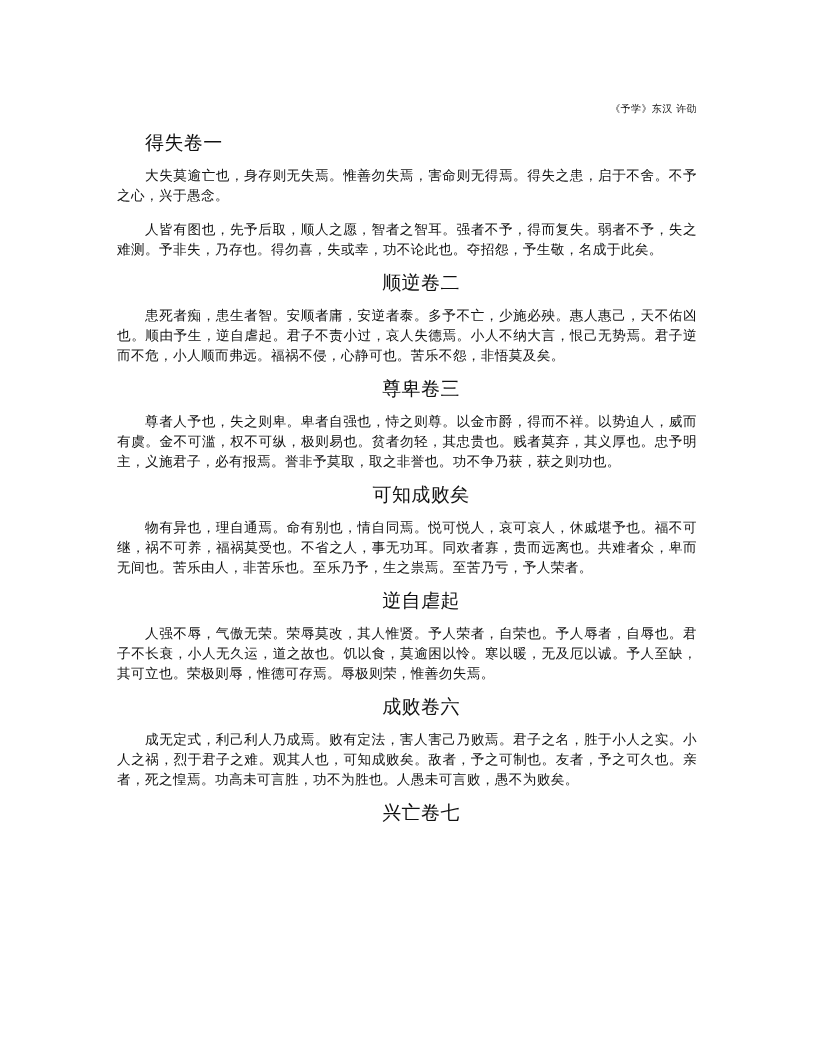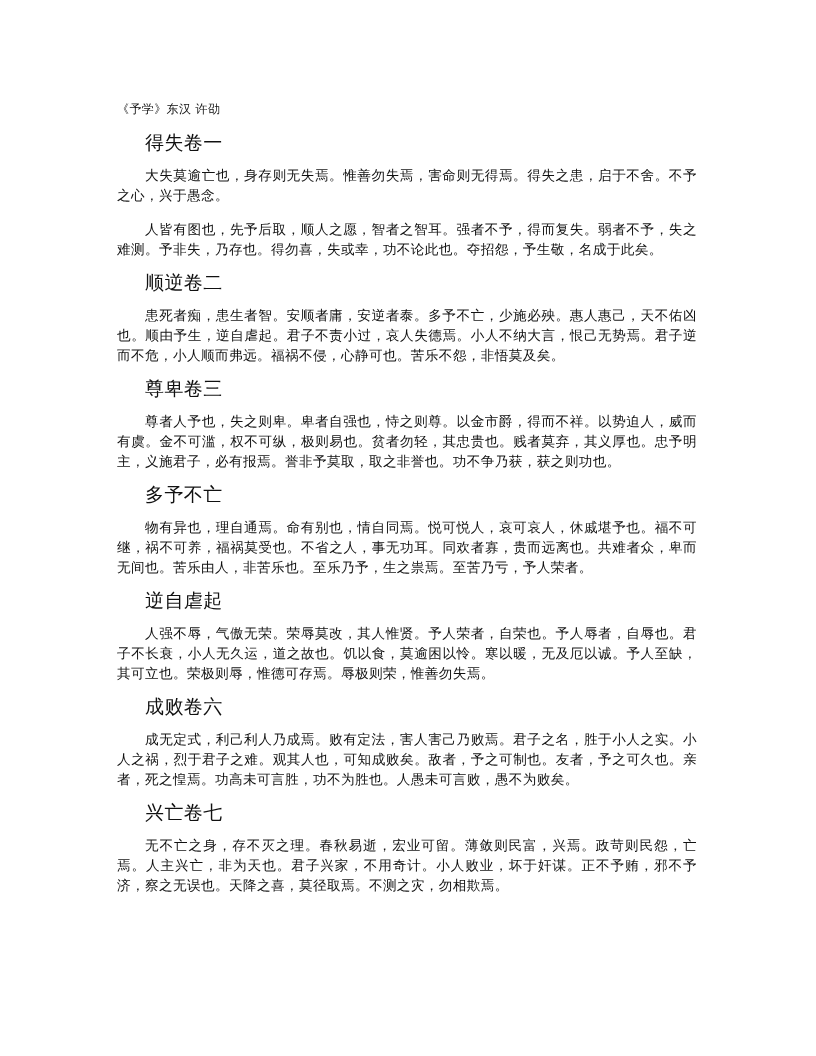--- a/index.html
+++ b/index.html
@@ -19,42 +19,43 @@
     position: absolute;
     left: 117px;
     top: 99px;
     width: 580px;
     font-size: 13.6px;
     line-height: 20px;
     letter-spacing: 0.4px;
   }
   .doc-title {
     margin: 0;
-    font-size: 12px;
+    font-size: 10px;
     font-weight: normal;
     height: 20px;
+    text-align: right;
   }
   .section {
     margin: 0;
   }
   .section-heading {
     margin: 13px 0 0 0;
     padding-left: 28px;
     font-size: 19px;
     font-weight: normal;
     height: 20px;
   }
   .para {
     margin: 13px 0 0 0;
     text-indent: 28px;
     text-align: justify;
   }
   .section-heading + .para { margin-top: 13px; }
   .para + .para { margin-top: 14px; }
-  .section + .section .section-heading { margin-top: 13px; }
+  .section + .section .section-heading { margin-top: 13px; text-align: center; }
 </style>
 </head>
 <body>
 
 <div class="page">
   <h1 class="doc-title">《予学》东汉  许劭</h1>
 
   <div class="section">
     <h2 class="section-heading">得失卷一</h2>
     <p class="para">大失莫逾亡也，身存则无失焉。惟善勿失焉，害命则无得焉。得失之患，启于不舍。不予之心，兴于愚念。</p>
@@ -65,31 +66,30 @@
     <h2 class="section-heading">顺逆卷二</h2>
     <p class="para">患死者痴，患生者智。安顺者庸，安逆者泰。多予不亡，少施必殃。惠人惠己，天不佑凶也。顺由予生，逆自虐起。君子不责小过，哀人失德焉。小人不纳大言，恨己无势焉。君子逆而不危，小人顺而弗远。福祸不侵，心静可也。苦乐不怨，非悟莫及矣。</p>
   </div>
 
   <div class="section">
     <h2 class="section-heading">尊卑卷三</h2>
     <p class="para">尊者人予也，失之则卑。卑者自强也，恃之则尊。以金市爵，得而不祥。以势迫人，威而有虞。金不可滥，权不可纵，极则易也。贫者勿轻，其忠贵也。贱者莫弃，其义厚也。忠予明主，义施君子，必有报焉。誉非予莫取，取之非誉也。功不争乃获，获之则功也。</p>
   </div>
 
   <div class="section">
-    <h2 class="section-heading">多予不亡</h2>
+    <h2 class="section-heading">可知成败矣</h2>
     <p class="para">物有异也，理自通焉。命有别也，情自同焉。悦可悦人，哀可哀人，休戚堪予也。福不可继，祸不可养，福祸莫受也。不省之人，事无功耳。同欢者寡，贵而远离也。共难者众，卑而无间也。苦乐由人，非苦乐也。至乐乃予，生之祟焉。至苦乃亏，予人荣者。</p>
   </div>
 
   <div class="section">
     <h2 class="section-heading">逆自虐起</h2>
     <p class="para">人强不辱，气傲无荣。荣辱莫改，其人惟贤。予人荣者，自荣也。予人辱者，自辱也。君子不长衰，小人无久运，道之故也。饥以食，莫逾困以怜。寒以暖，无及厄以诚。予人至缺，其可立也。荣极则辱，惟德可存焉。辱极则荣，惟善勿失焉。</p>
   </div>
 
   <div class="section">
     <h2 class="section-heading">成败卷六</h2>
     <p class="para">成无定式，利己利人乃成焉。败有定法，害人害己乃败焉。君子之名，胜于小人之实。小人之祸，烈于君子之难。观其人也，可知成败矣。敌者，予之可制也。友者，予之可久也。亲者，死之惶焉。功高未可言胜，功不为胜也。人愚未可言败，愚不为败矣。</p>
   </div>
 
   <div class="section">
     <h2 class="section-heading">兴亡卷七</h2>
-    <p class="para">无不亡之身，存不灭之理。春秋易逝，宏业可留。薄敛则民富，兴焉。政苛则民怨，亡焉。人主兴亡，非为天也。君子兴家，不用奇计。小人败业，坏于奸谋。正不予贿，邪不予济，察之无误也。天降之喜，莫径取焉。不测之灾，勿相欺焉。</p>
   </div>
 </div>
 
 </body></html>

